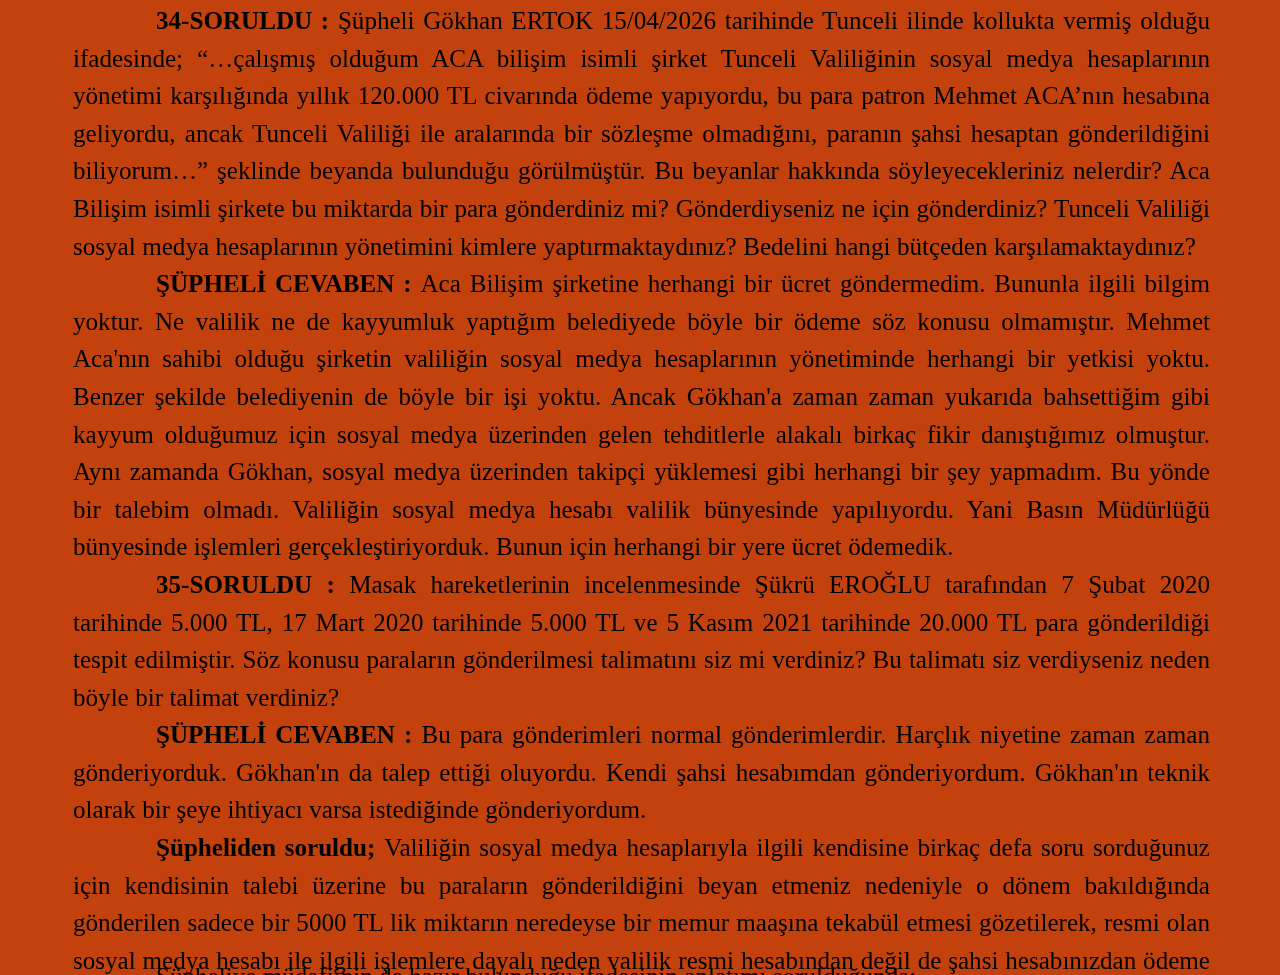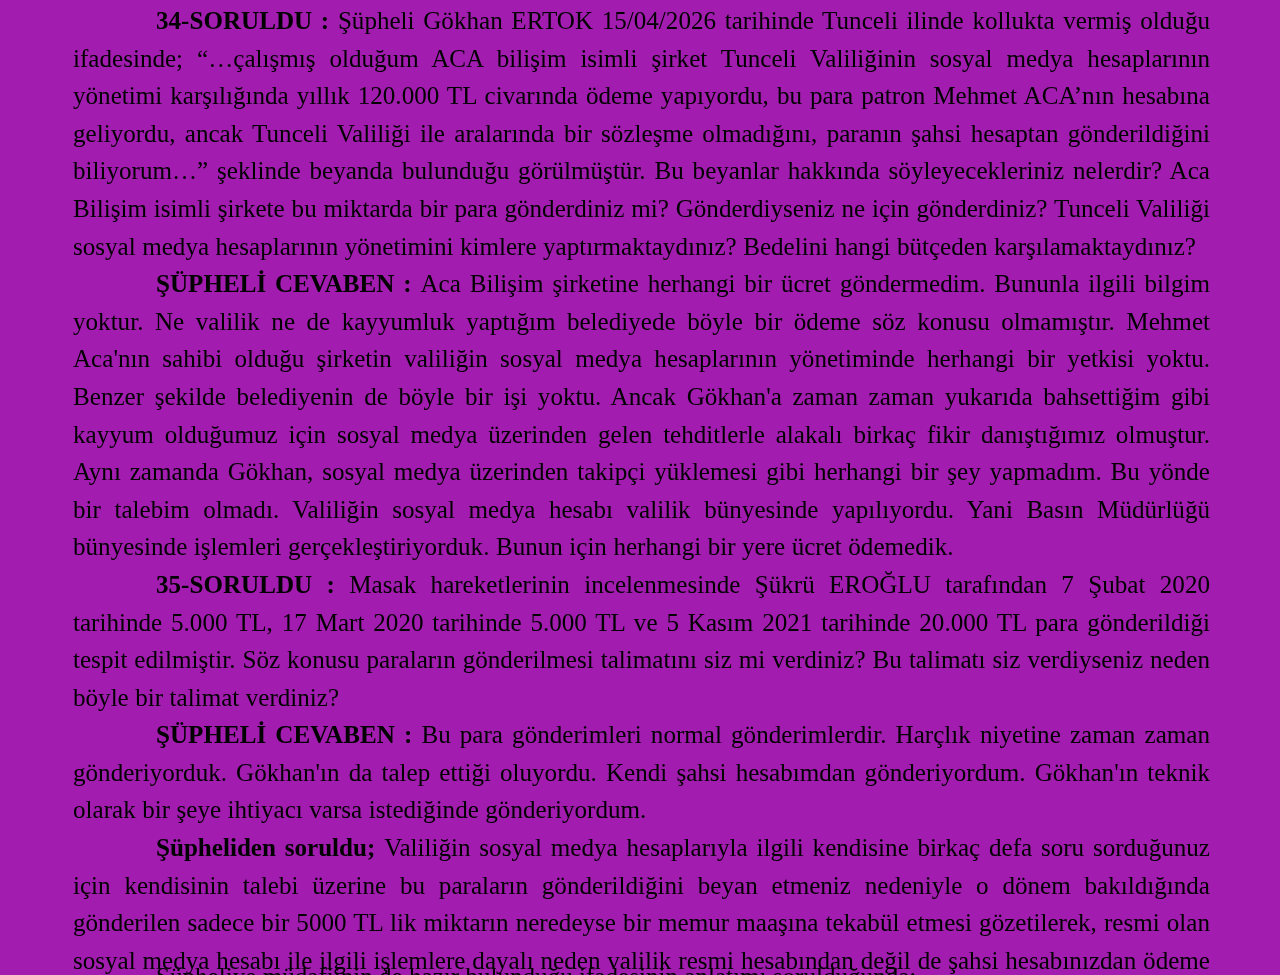--- a/index.html
+++ b/index.html
@@ -14,21 +14,21 @@
     overflow: hidden;
     font-family: "Liberation Serif", "DejaVu Serif", serif;
     color: #000000;
     -webkit-font-smoothing: antialiased;
   }
 
   .page {
     position: relative;
     width: 1280px;
     height: 975px;
-    background: #a21caf;
+    background: #c2410c;
     box-sizing: border-box;
     padding: 0;
   }
 
   .doc-body {
     position: absolute;
     left: 73px;
     top: 2px;
     width: 1137px;
   }

